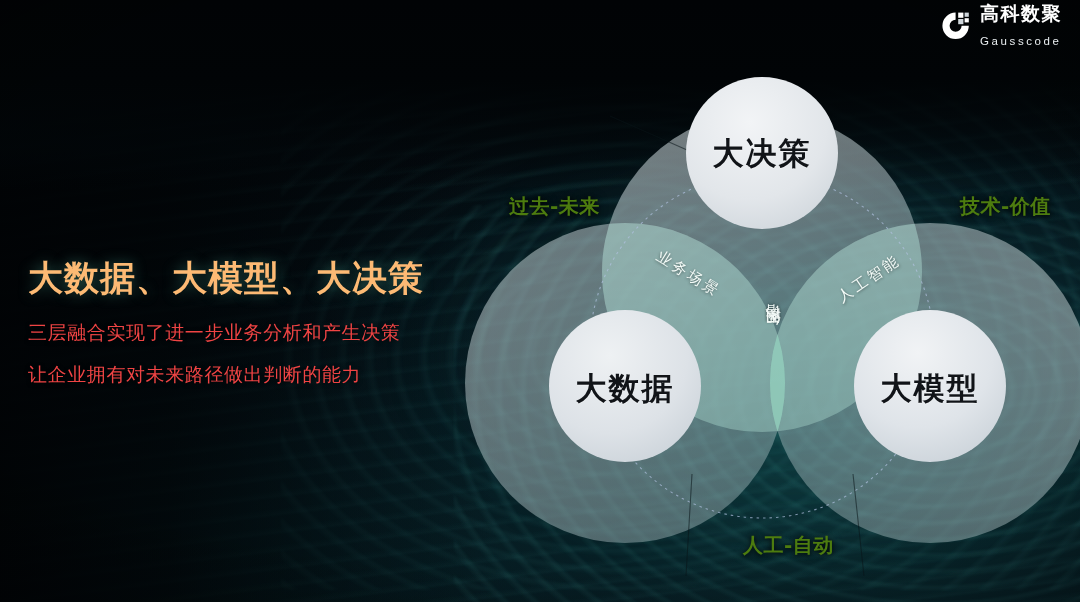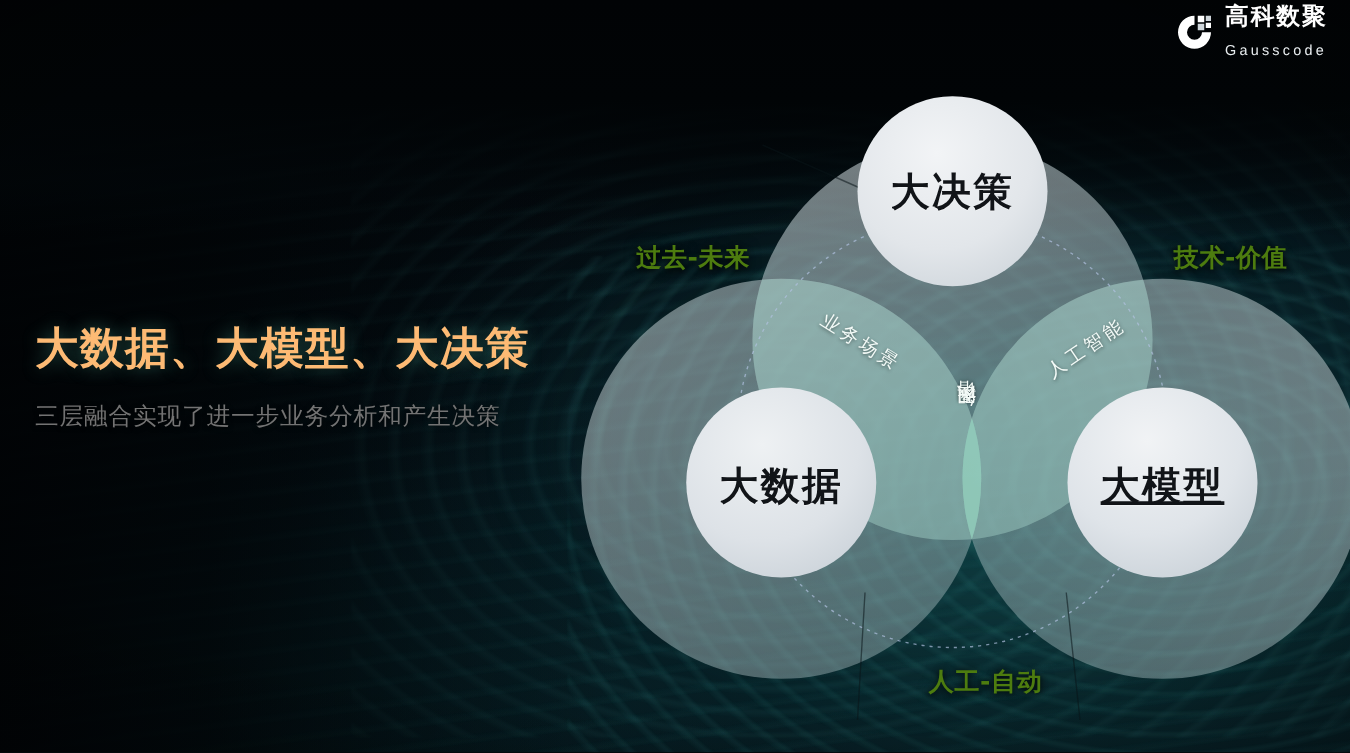--- a/index.html
+++ b/index.html
@@ -99,53 +99,53 @@
   .copy h1{
     margin:0 0 18px 0;
     font-size:35px;font-weight:700;letter-spacing:1px;
     color:#fdba74;
     font-family:"DejaVu Sans","Liberation Sans",sans-serif;
     text-shadow:0 0 14px rgba(110,235,205,0.35), 0 2px 4px rgba(0,0,0,.6);
     white-space:nowrap;
   }
   .copy p{
     margin:0 0 16px 0;
-    font-size:19px;font-weight:400;color:#737373;letter-spacing:.6px;
+    font-size:19px;font-weight:400;color:#ef4444;letter-spacing:.6px;
     font-family:"DejaVu Sans","Liberation Sans",sans-serif;
     text-shadow:0 1px 4px rgba(0,0,0,.75);
   }
   .copy p:last-child{margin-bottom:0;}
 
   
   .venn{
     position:absolute;left:478px;top:8px;width:602px;height:594px;z-index:20;
   }
   .venn svg{display:block;width:100%;height:100%;overflow:visible;}
 
   .outer-label{
     position:absolute;z-index:32;
     color:#4d7c0f;font-size:20px;font-weight:700;letter-spacing:.5px;
     font-family:"DejaVu Sans","Liberation Sans",sans-serif;
     text-shadow:0 1px 5px rgba(0,0,0,.85), 0 0 10px rgba(0,0,0,.5);
     white-space:nowrap;
   }
   .lbl-past  {left:509px;top:193px;}
-  .lbl-tech  {left:939px;top:193px;text-align:right;}
+  .lbl-tech  {left:960px;top:193px;text-align:right;}
   .lbl-manual{left:743px;top:532px;}
 
   .core-label{
     position:absolute;z-index:34;
     color:#111418;font-weight:700;letter-spacing:2px;
     font-family:"DejaVu Sans","Liberation Sans",sans-serif;
     white-space:nowrap;
     text-shadow:0 1px 0 rgba(255,255,255,.35);
   }
   .core-top {font-size:31px;left:762px;top:133px;transform:translateX(-50%);}
   .core-left{font-size:31px;left:625px;top:368px;transform:translateX(-50%);}
-  .core-right{font-size:31px;left:930px;top:368px;transform:translateX(-50%);text-decoration:underline;}
+  .core-right{font-size:31px;left:930px;top:368px;transform:translateX(-50%);}
 
   .lens-label{
     position:absolute;z-index:33;
     color:#f4fbf8;font-size:15px;font-weight:500;letter-spacing:3px;
     font-family:"DejaVu Sans","Liberation Sans",sans-serif;
     white-space:nowrap;
     text-shadow:0 1px 3px rgba(0,0,0,.45);
   }
   .lens-biz{left:663px;top:247px;transform:rotate(32deg);transform-origin:left top;}
   .lens-ai {left:834px;top:291px;transform:rotate(-34deg);transform-origin:left top;}
@@ -181,20 +181,21 @@
     </svg>
     <span class="logo-text">
       <span class="logo-cn">高科数聚</span>
       <span class="logo-en">Gausscode</span>
     </span>
   </div>
 
   <div class="copy">
     <h1>大数据、大模型、大决策</h1>
     <p>三层融合实现了进一步业务分析和产生决策</p>
+    <p>让企业拥有对未来路径做出判断的能力</p>
   </div>
 
   <div class="venn">
     <svg viewBox="0 0 602 594" preserveAspectRatio="none">
       <defs>
         <clipPath id="clipTop">
             <circle cx="284" cy="264" r="160"></circle>
           </clipPath>
         <clipPath id="clipLeft">
             <circle cx="147" cy="375" r="160"></circle>

